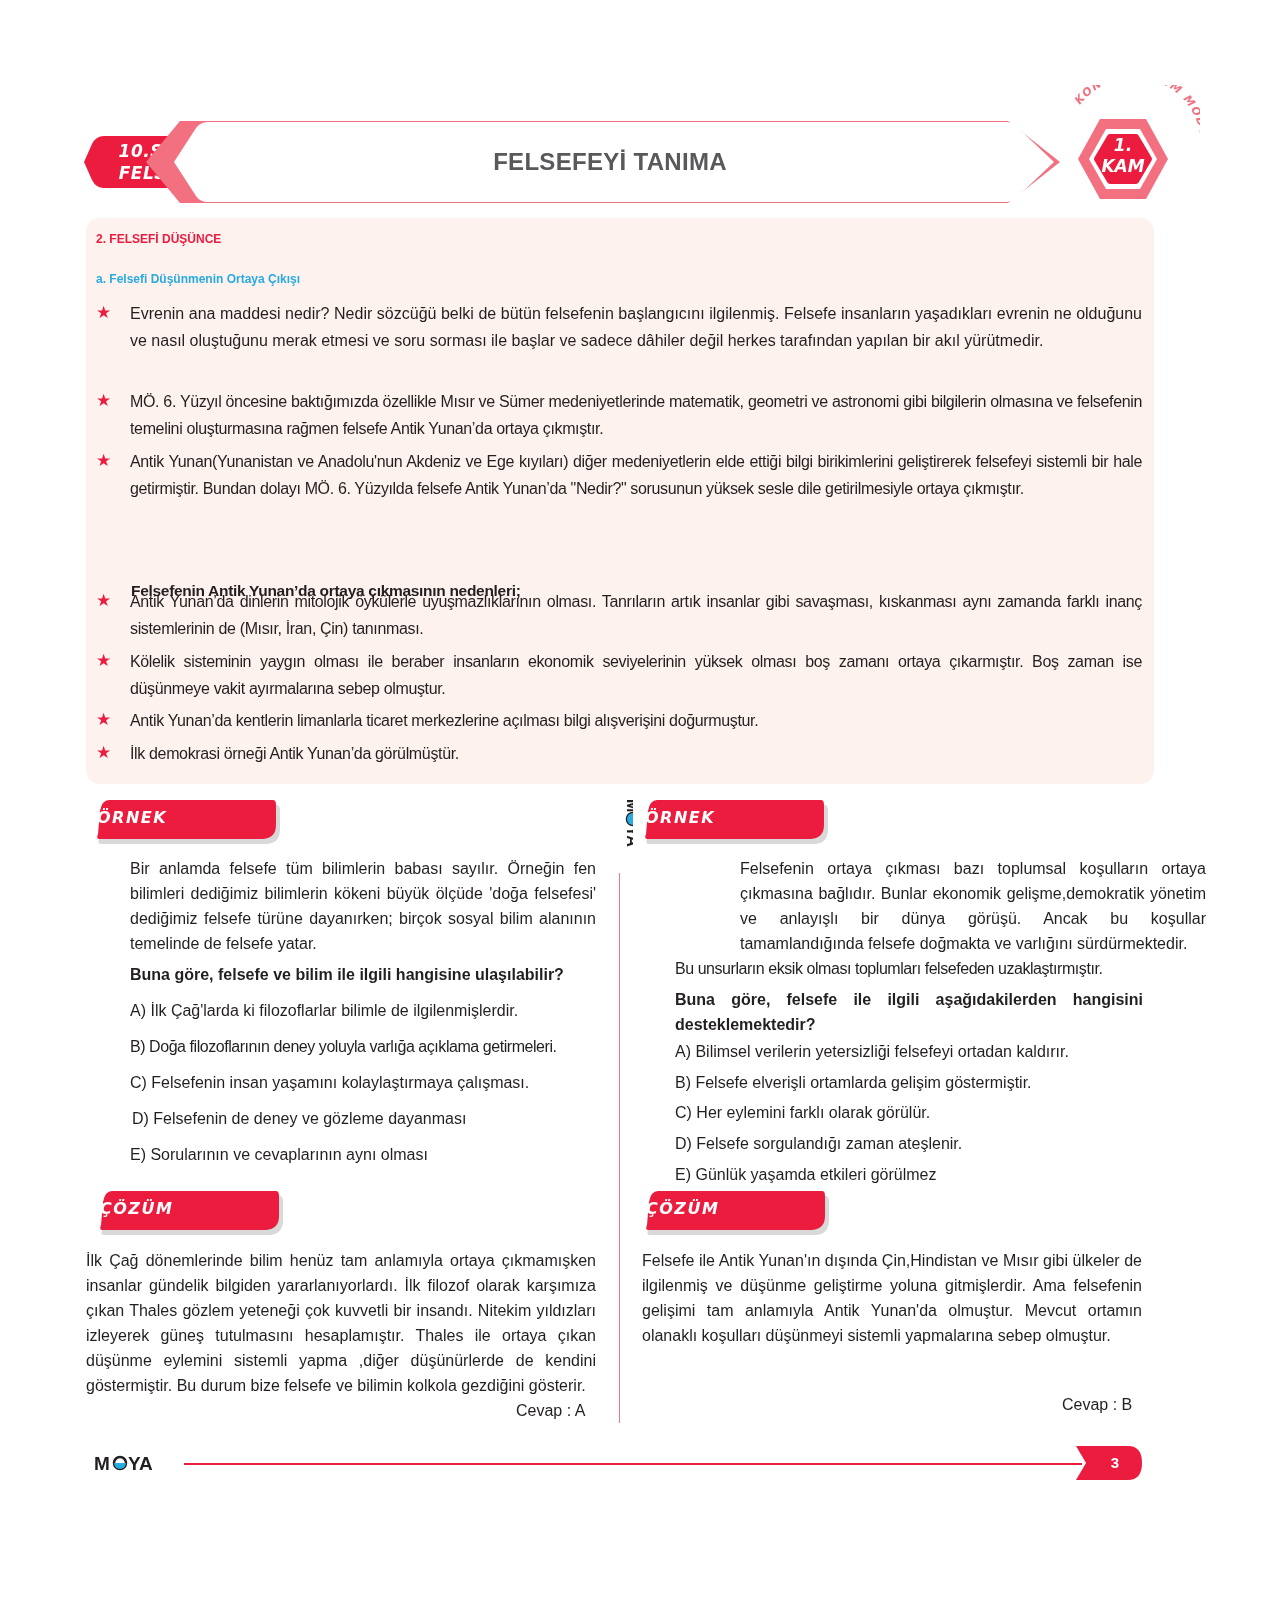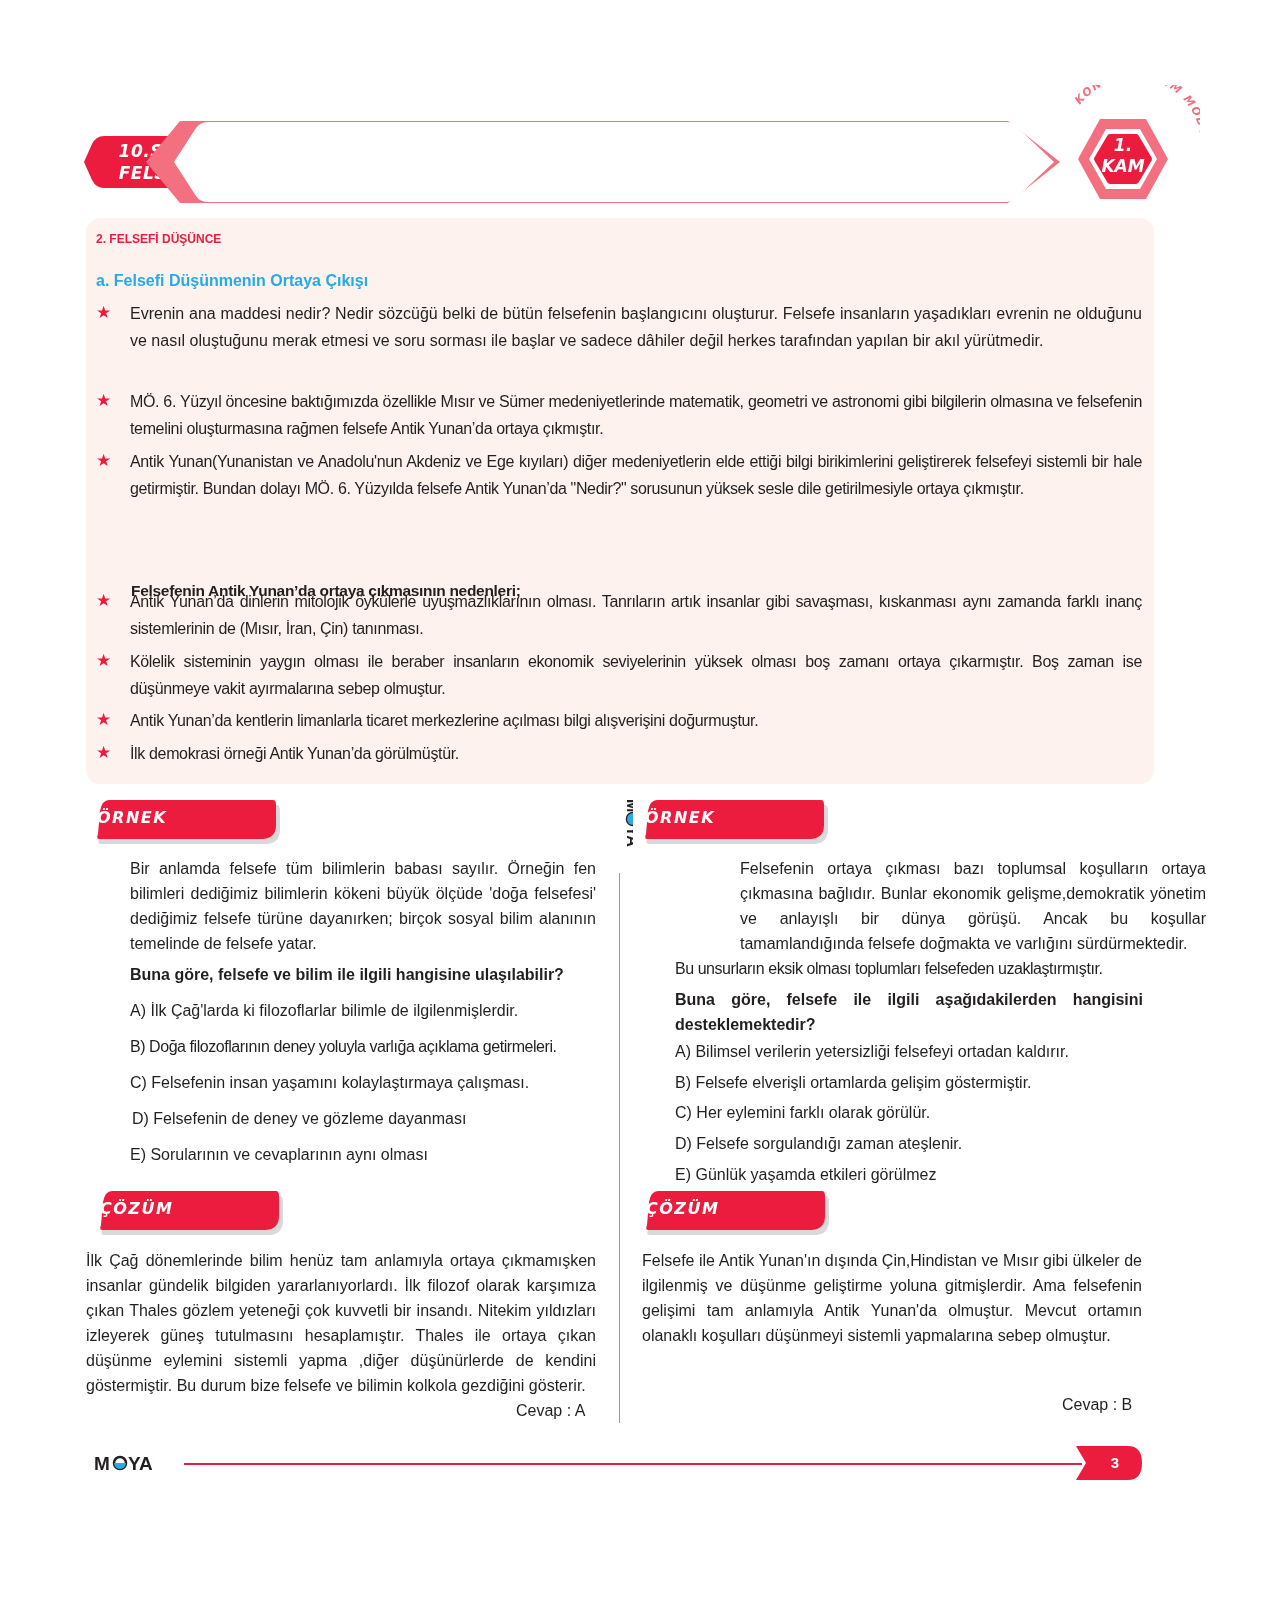--- a/index.html
+++ b/index.html
@@ -35,21 +35,21 @@
 
   
   .main-box {
     left: 86px; top: 218px; width: 1068px; height: 566px;
     background: #fdf2ee; border-radius: 14px;
   }
   .sec-title {
     left: 96px; top: 232px; font-size: 12px; font-weight: bold; color: #ec1c3f;
   }
   .sub-title {
-    left: 96px; top: 272px; font-size: 16px; font-weight: bold; color: #29aae1;
+    left: 96px; top: 272px; font-size: 12px; font-weight: bold; color: #29aae1;
   }
   .bullet {
     position: absolute; left: 96px; width: 1046px;
     font-size: 16px; line-height: 27px; color: #231f20;
   }
   .bullet .star {
     position: absolute; left: 0; top: -1px; color: #ec1c3f; font-size: 17px;
     font-family: "DejaVu Sans", sans-serif;
   }
   .bullet .btxt { display: block; margin-left: 34px; text-align: justify; }
@@ -103,20 +103,21 @@
     <div>10.SINIF</div>
     <div>FELSEFE</div>
   </div>
 </div>
 
 <div class="abs title-bar">
   <svg width="960" height="84" viewBox="0 0 960 84">
     <path d="M50 1 H878 L930 42 L878 83 H50 L16 42 Z" fill="#f2707f"></path>
     <path d="M78 2 H876 Q882 2 886 6 L924 42 L886 78 Q882 82 876 82 H78 Q70 82 66 76 L44 42 L66 8 Q70 2 78 2 Z" fill="#ffffff"></path>
   </svg>
+  <div class="page-title">FELSEFEYİ TANIMA</div>
 </div>
 
 <div class="abs module-badge">
   <svg width="140" height="140" viewBox="0 0 140 140">
     <defs>
       <path id="arcPath" d="M20 20 A 62 62 0 0 1 128 100"></path>
     </defs>
     <polygon points="40,34 86,34 108,74 86,114 40,114 18,74" fill="#f2707f"></polygon>
     <polygon points="46,44 80,44 97,74 80,104 46,104 29,74" fill="#ffffff"></polygon>
     <polygon points="50,52 76,52 89,74 76,96 50,96 37,74" fill="#ec1c3f" stroke="#ec1c3f" stroke-width="6" stroke-linejoin="round"></polygon>
@@ -129,21 +130,21 @@
     <div>KAM</div>
   </div>
 </div>
 
 <div class="abs main-box"></div>
 <div class="abs sec-title">2.  FELSEFİ DÜŞÜNCE</div>
 <div class="abs sub-title">a.  Felsefi Düşünmenin Ortaya Çıkışı</div>
 
 <div class="bullet" style="top:300px">
   <span class="star">★</span>
-  <span class="btxt">Evrenin ana maddesi nedir? Nedir sözcüğü belki de bütün felsefenin başlangıcını oluşturur. Felsefe insanların yaşadıkları evrenin ne olduğunu ve nasıl oluştuğunu merak etmesi ve soru sorması ile başlar ve sadece dâhiler değil herkes tarafından yapılan bir akıl yürütmedir.</span>
+  <span class="btxt">Evrenin ana maddesi nedir? Nedir sözcüğü belki de bütün felsefenin başlangıcını ilgilenmiş. Felsefe insanların yaşadıkları evrenin ne olduğunu ve nasıl oluştuğunu merak etmesi ve soru sorması ile başlar ve sadece dâhiler değil herkes tarafından yapılan bir akıl yürütmedir.</span>
 </div>
 <div class="bullet narrow" style="top:388px">
   <span class="star">★</span>
   <span class="btxt">MÖ. 6. Yüzyıl öncesine baktığımızda özellikle Mısır ve Sümer medeniyetlerinde matematik, geometri ve astronomi gibi bilgilerin olmasına ve felsefenin temelini oluşturmasına rağmen felsefe Antik Yunan’da ortaya çıkmıştır.</span>
 </div>
 <div class="bullet narrow" style="top:448px">
   <span class="star">★</span>
   <span class="btxt">Antik Yunan(Yunanistan ve Anadolu'nun Akdeniz ve Ege kıyıları) diğer medeniyetlerin elde ettiği bilgi birikimlerini geliştirerek felsefeyi sistemli bir hale getirmiştir. Bundan dolayı MÖ. 6. Yüzyılda felsefe Antik Yunan’da "Nedir?" sorusunun yüksek sesle dile getirilmesiyle ortaya çıkmıştır.</span>
 </div>
 

